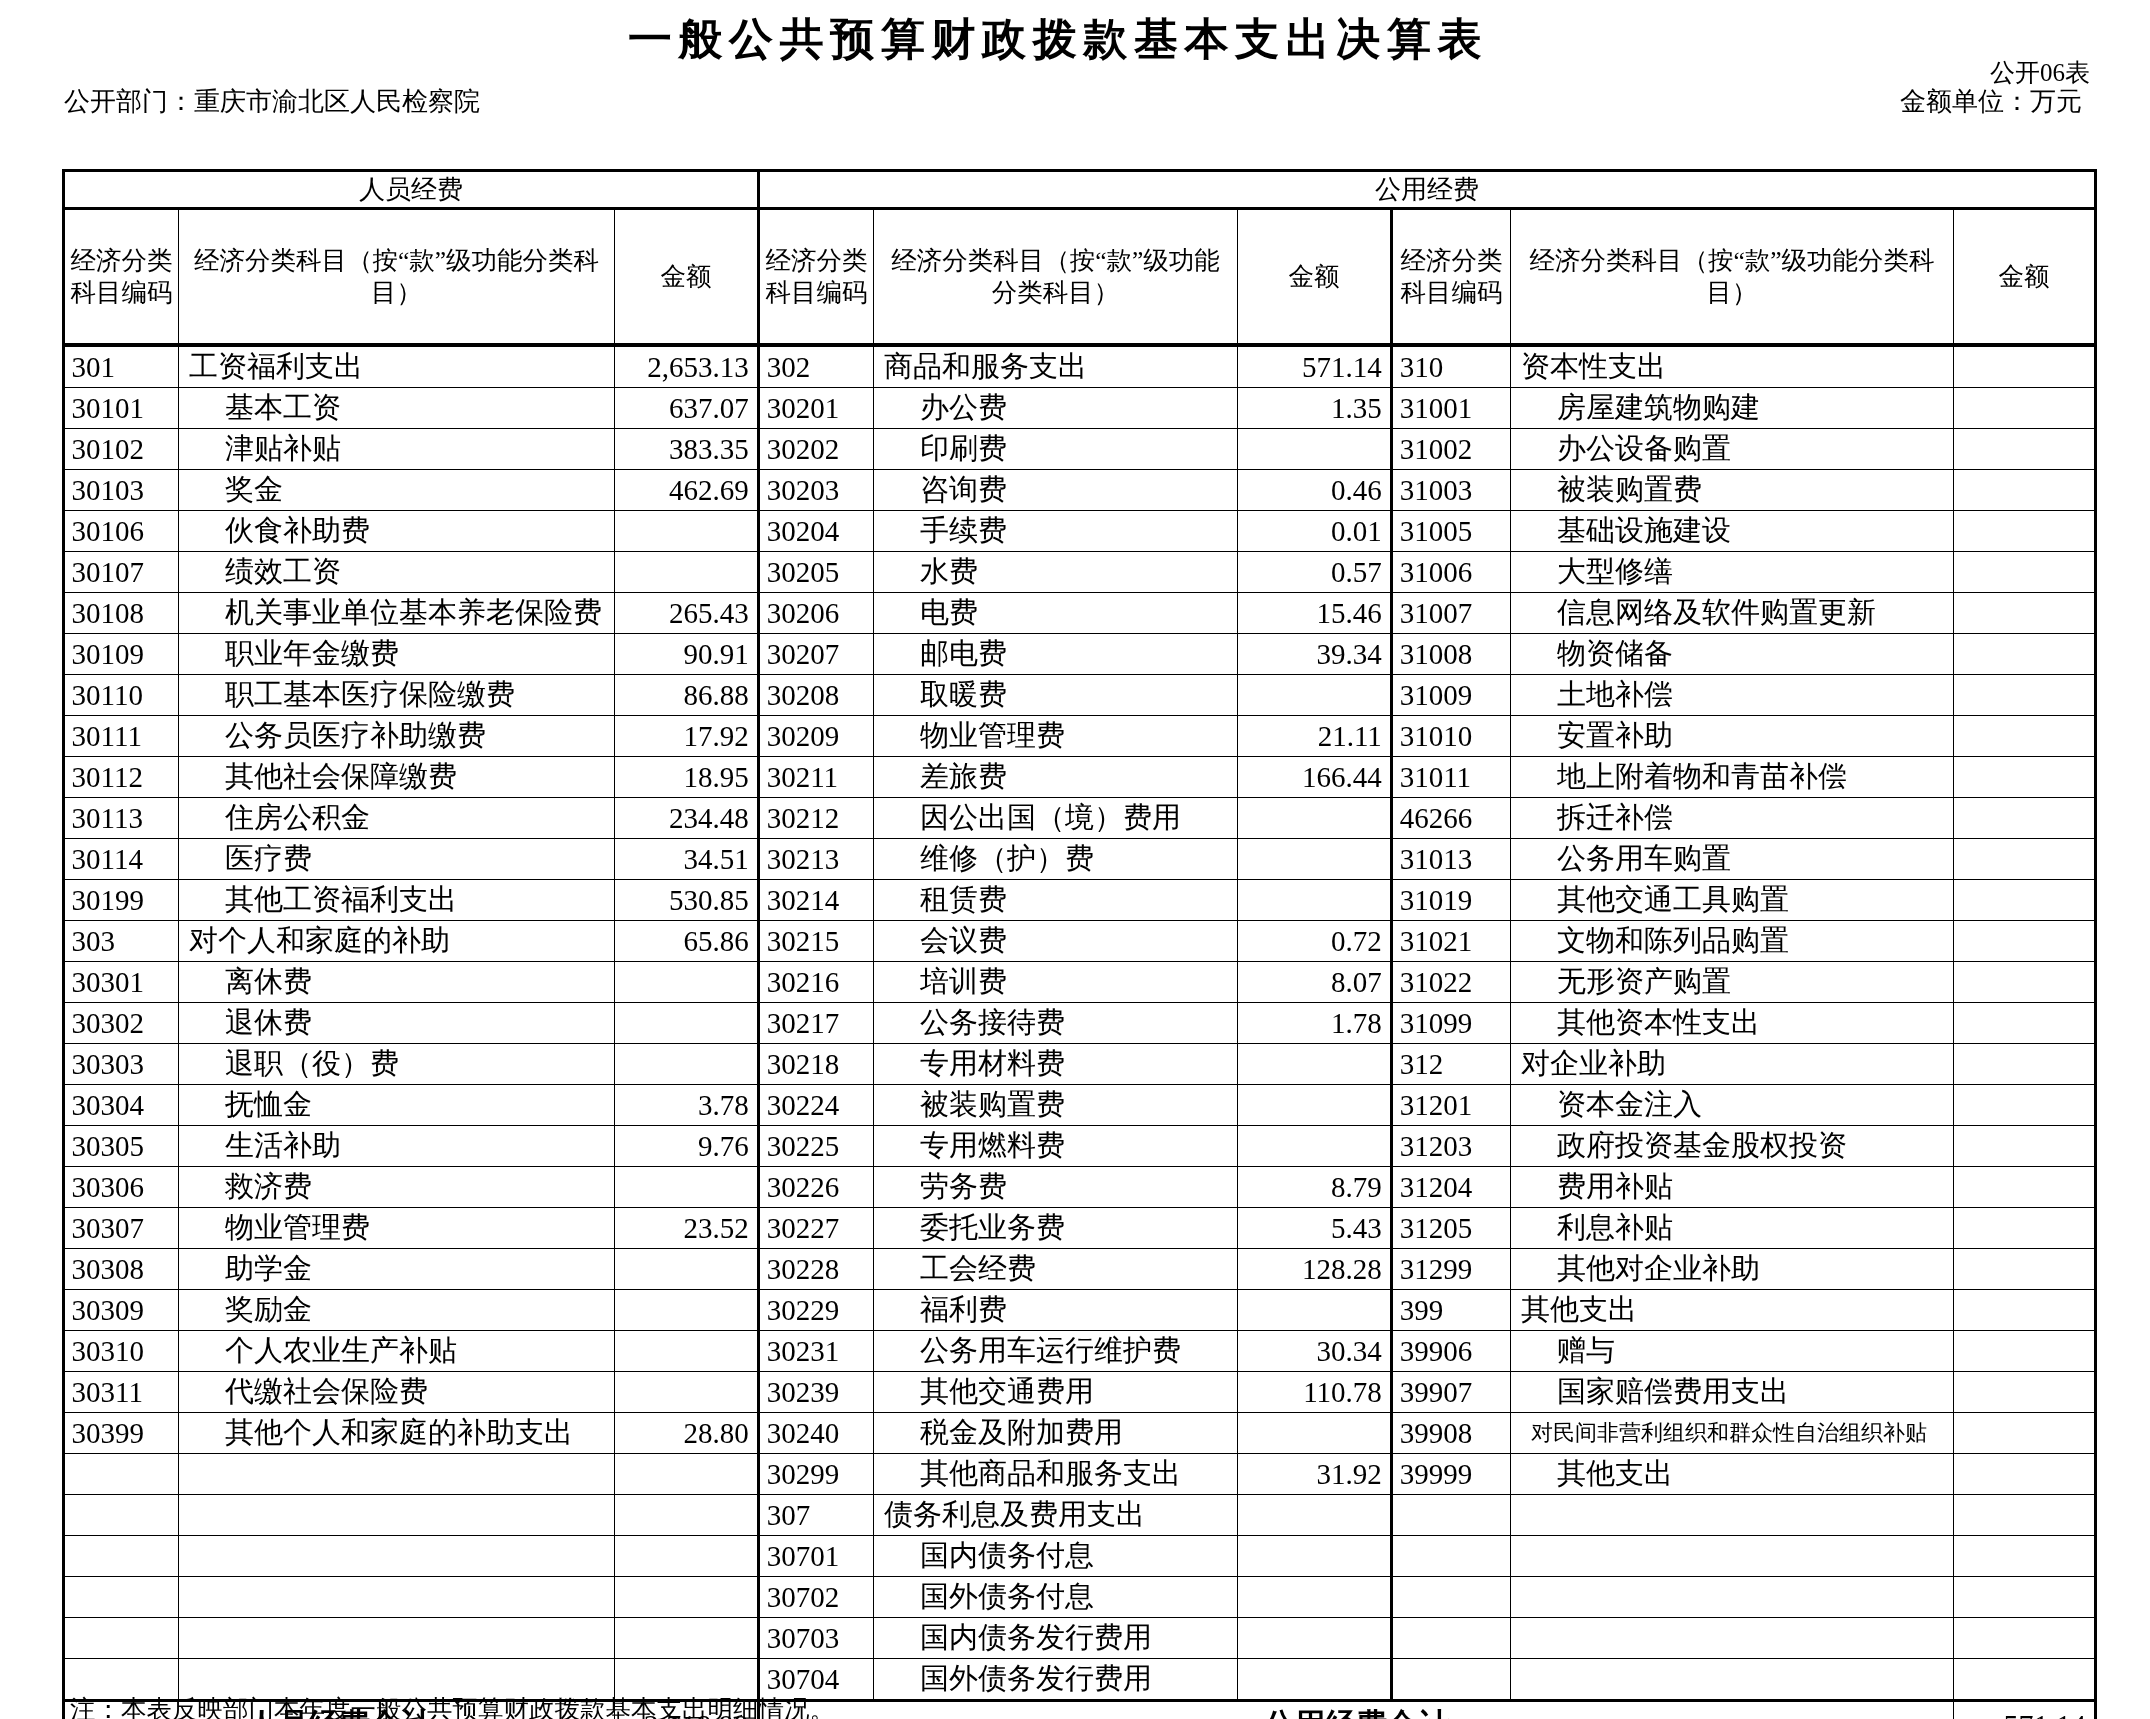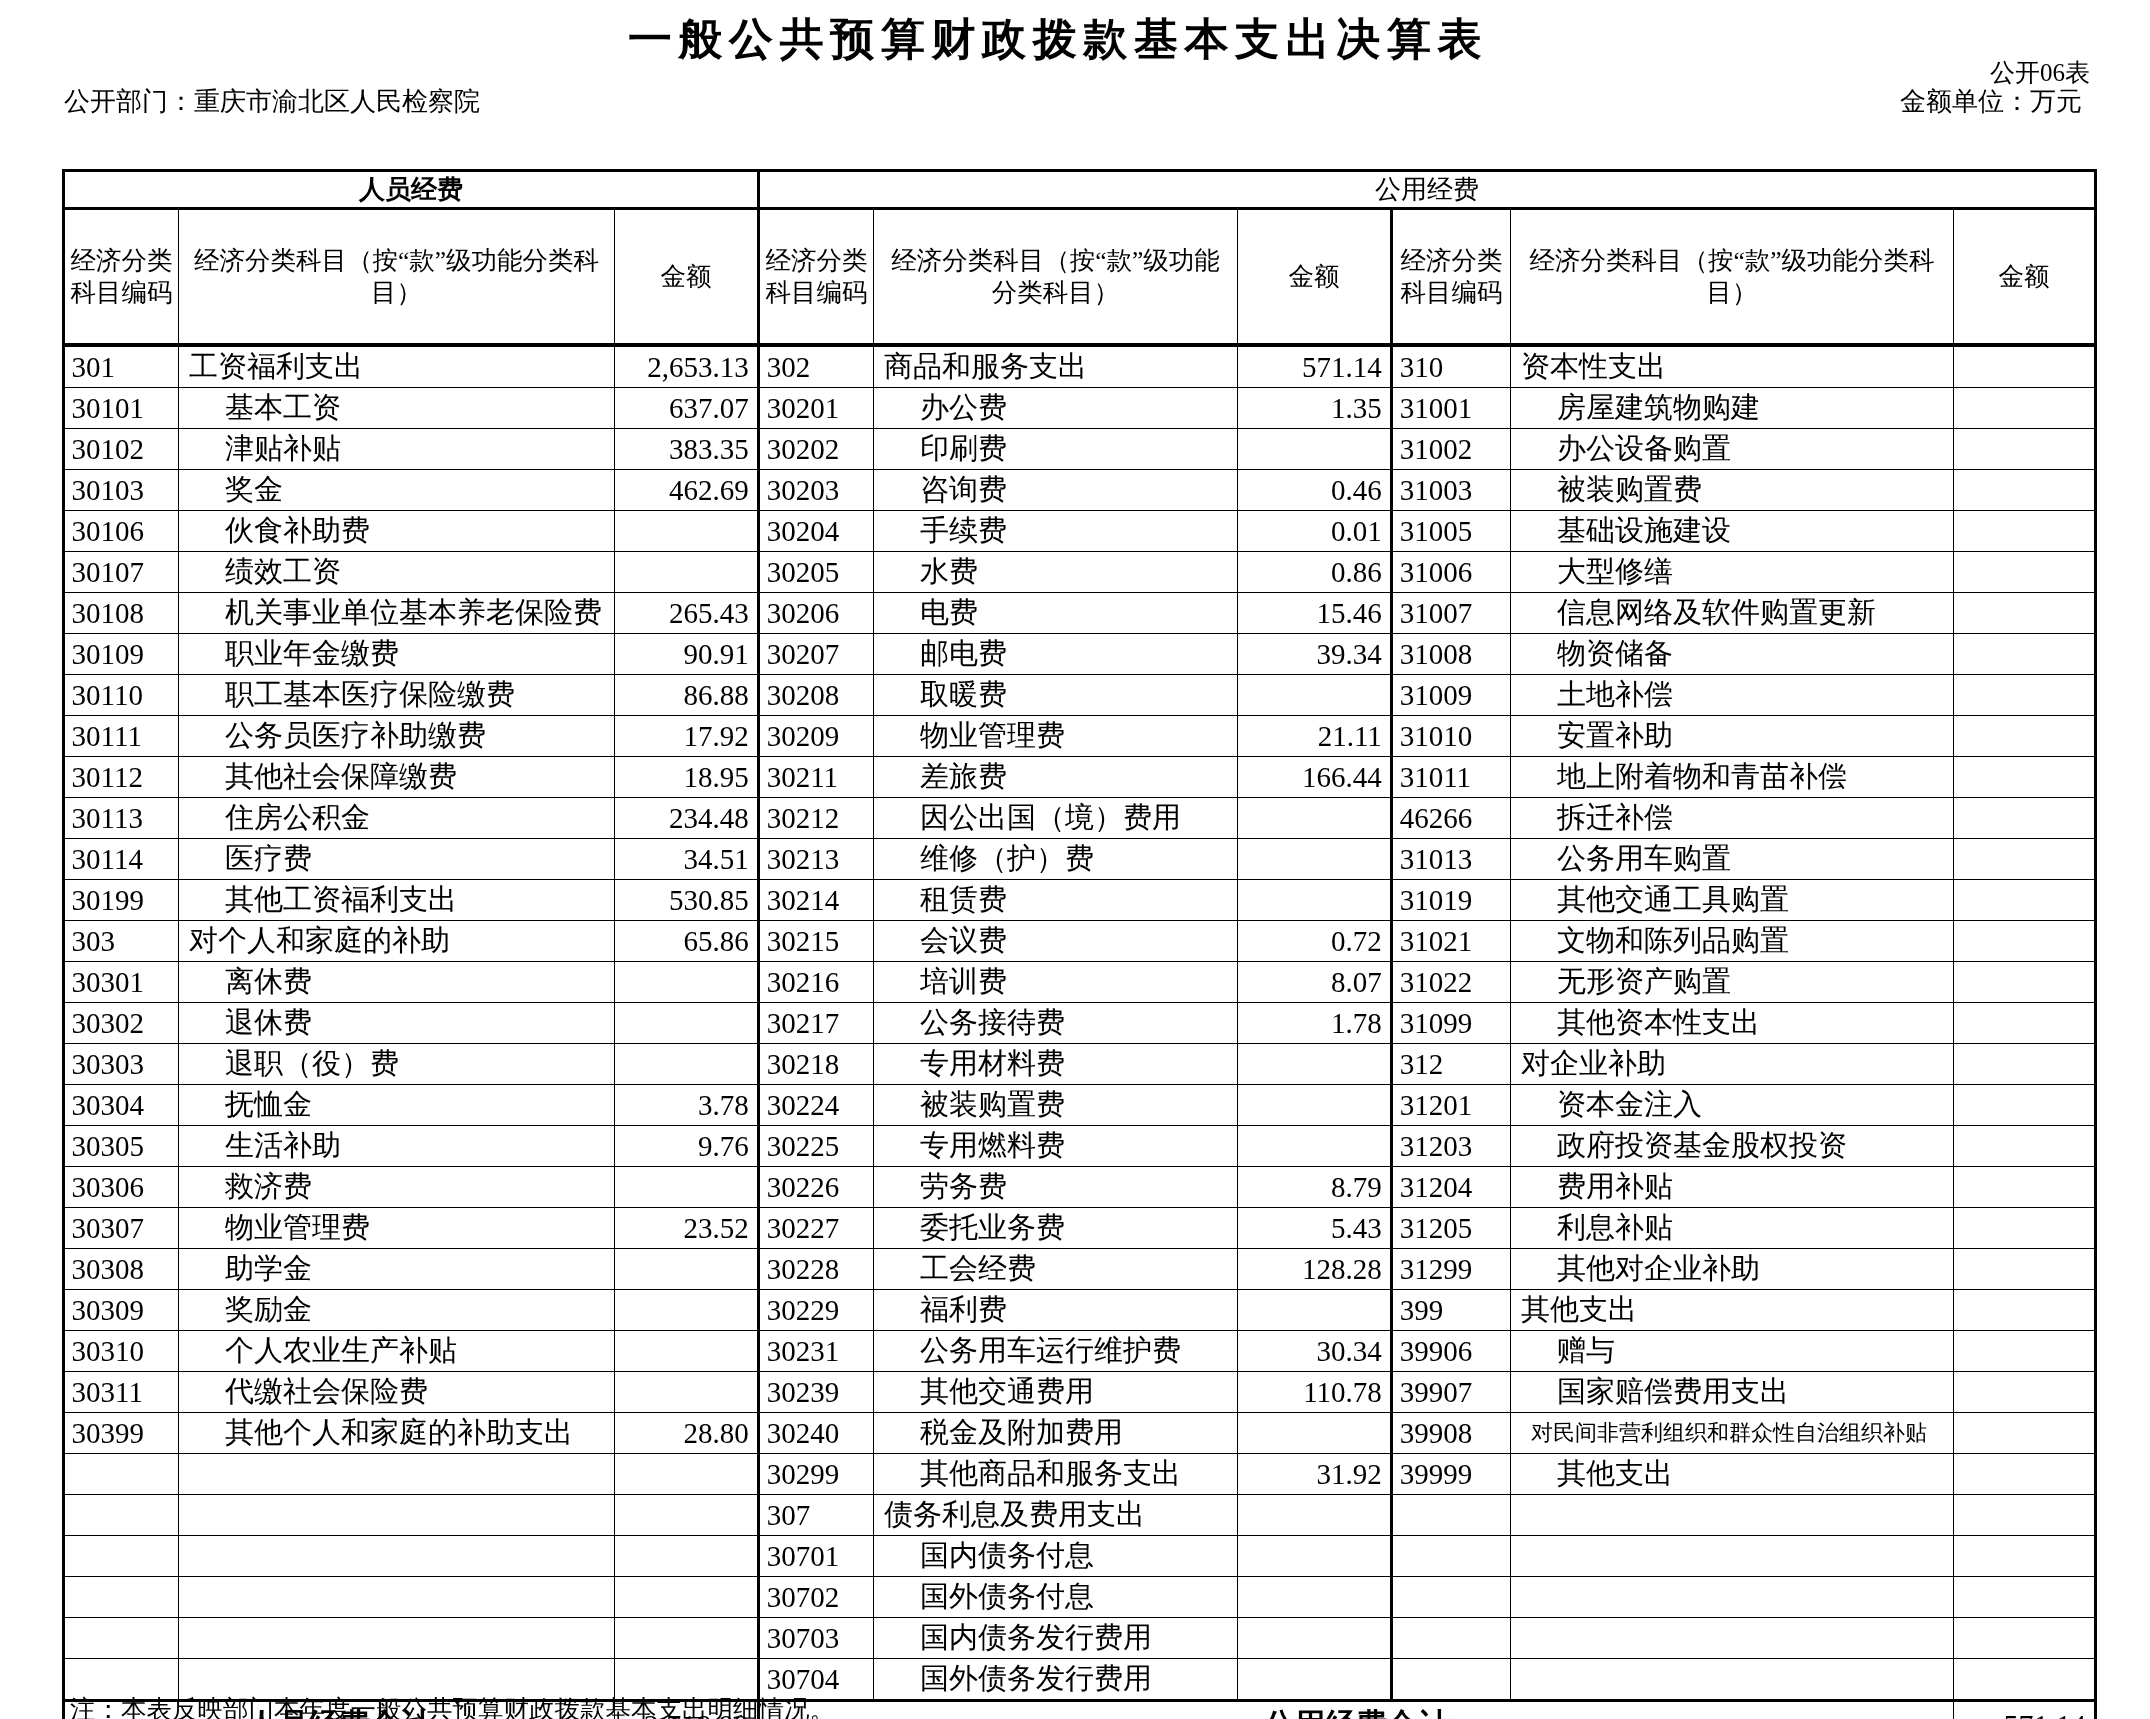--- a/index.html
+++ b/index.html
@@ -29,21 +29,21 @@
   th,td{
     border:1.6px solid #000;
     vertical-align:middle;
     overflow:hidden;
     padding:0;
     font-weight:normal;
   }
   .group-row th{
     height:33px;font-size:26px;text-align:center;border-bottom:3.3px solid #000;
   }
-  .group-row th:first-child{border-right-width:3.3px;font-weight:bold;}
+  .group-row th:first-child{border-right-width:3.3px;}
   .cols-row th{
     height:133px;font-size:25.5px;line-height:1.25;text-align:center;
     border-bottom:4.1px solid #000;padding:0 5px;
   }
   .cols-row th:nth-child(3),.cols-row th:nth-child(6){border-right-width:3.3px;}
   tbody tr{height:39px;}
   tbody td{font-size:29px;}
   tbody td:nth-child(3n){text-align:right;padding-right:8.2px;}
   tbody td:nth-child(3n+1){padding-left:6.6px;}
   td.name{padding-left:10px;text-align:left;}
@@ -152,21 +152,21 @@
         <td>31005</td>
         <td class="name sub">基础设施建设</td>
         <td></td>
       </tr>
       <tr>
         <td>30107</td>
         <td class="name sub">绩效工资</td>
         <td></td>
         <td>30205</td>
         <td class="name sub">水费</td>
-        <td>0.86</td>
+        <td>0.57</td>
         <td>31006</td>
         <td class="name sub">大型修缮</td>
         <td></td>
       </tr>
       <tr>
         <td>30108</td>
         <td class="name sub">机关事业单位基本养老保险费</td>
         <td>265.43</td>
         <td>30206</td>
         <td class="name sub">电费</td>

